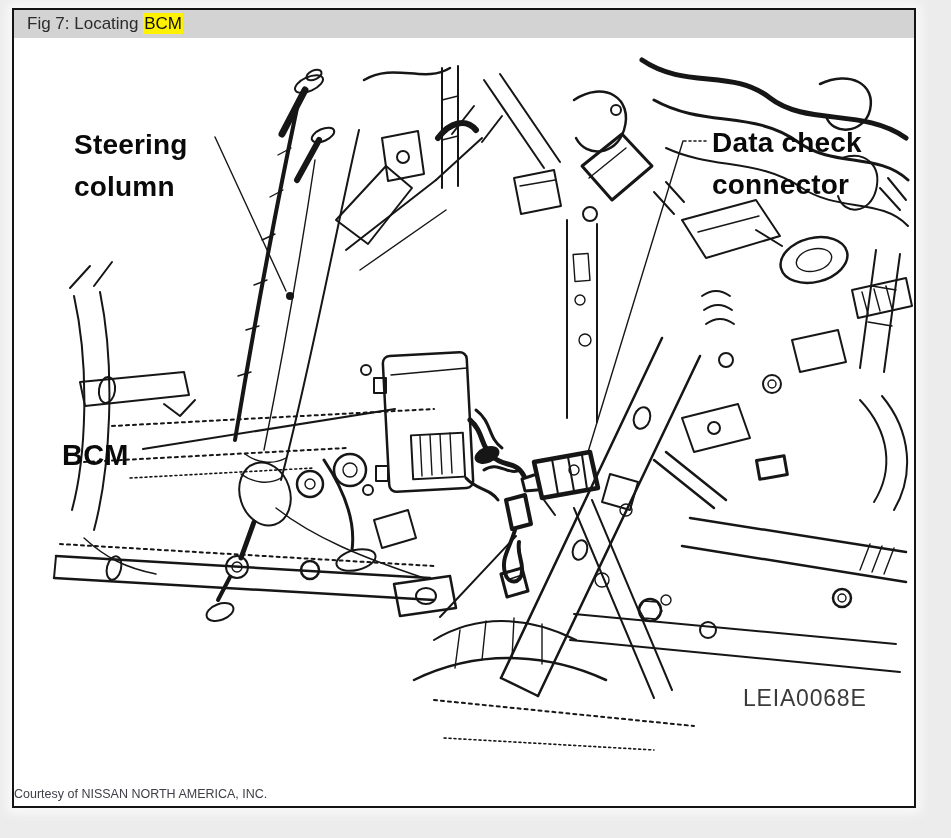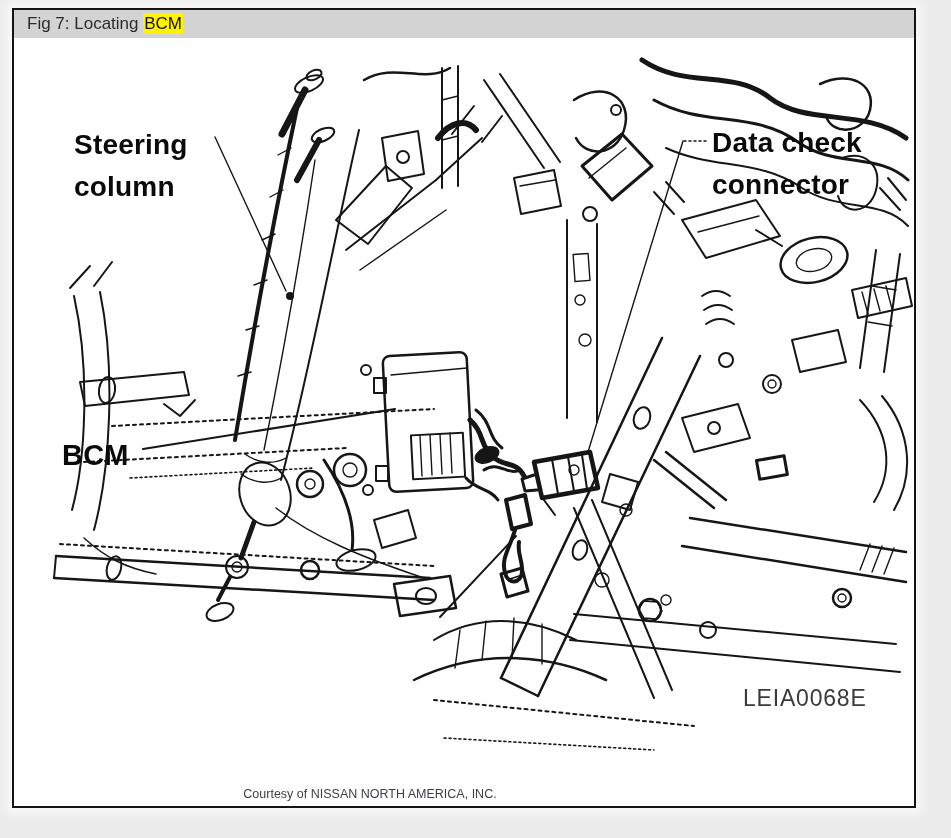--- a/index.html
+++ b/index.html
@@ -64,21 +64,20 @@
   .figure-code {
     position:absolute;
     font-size:23px;
     font-weight:400;
     letter-spacing:0.8px;
     color:#3a3a3a;
   }
   .courtesy {
     position:absolute;
     left:0; right:0; bottom:5px;
-    text-align:center;
     font-size:12.5px;
     color:#3e3e46;
   }
 </style>
 </head>
 <body>
 
 <div class="figure-window">
   <div class="title-bar"><span>Fig 7: Locating </span><mark>BCM</mark></div>
 

